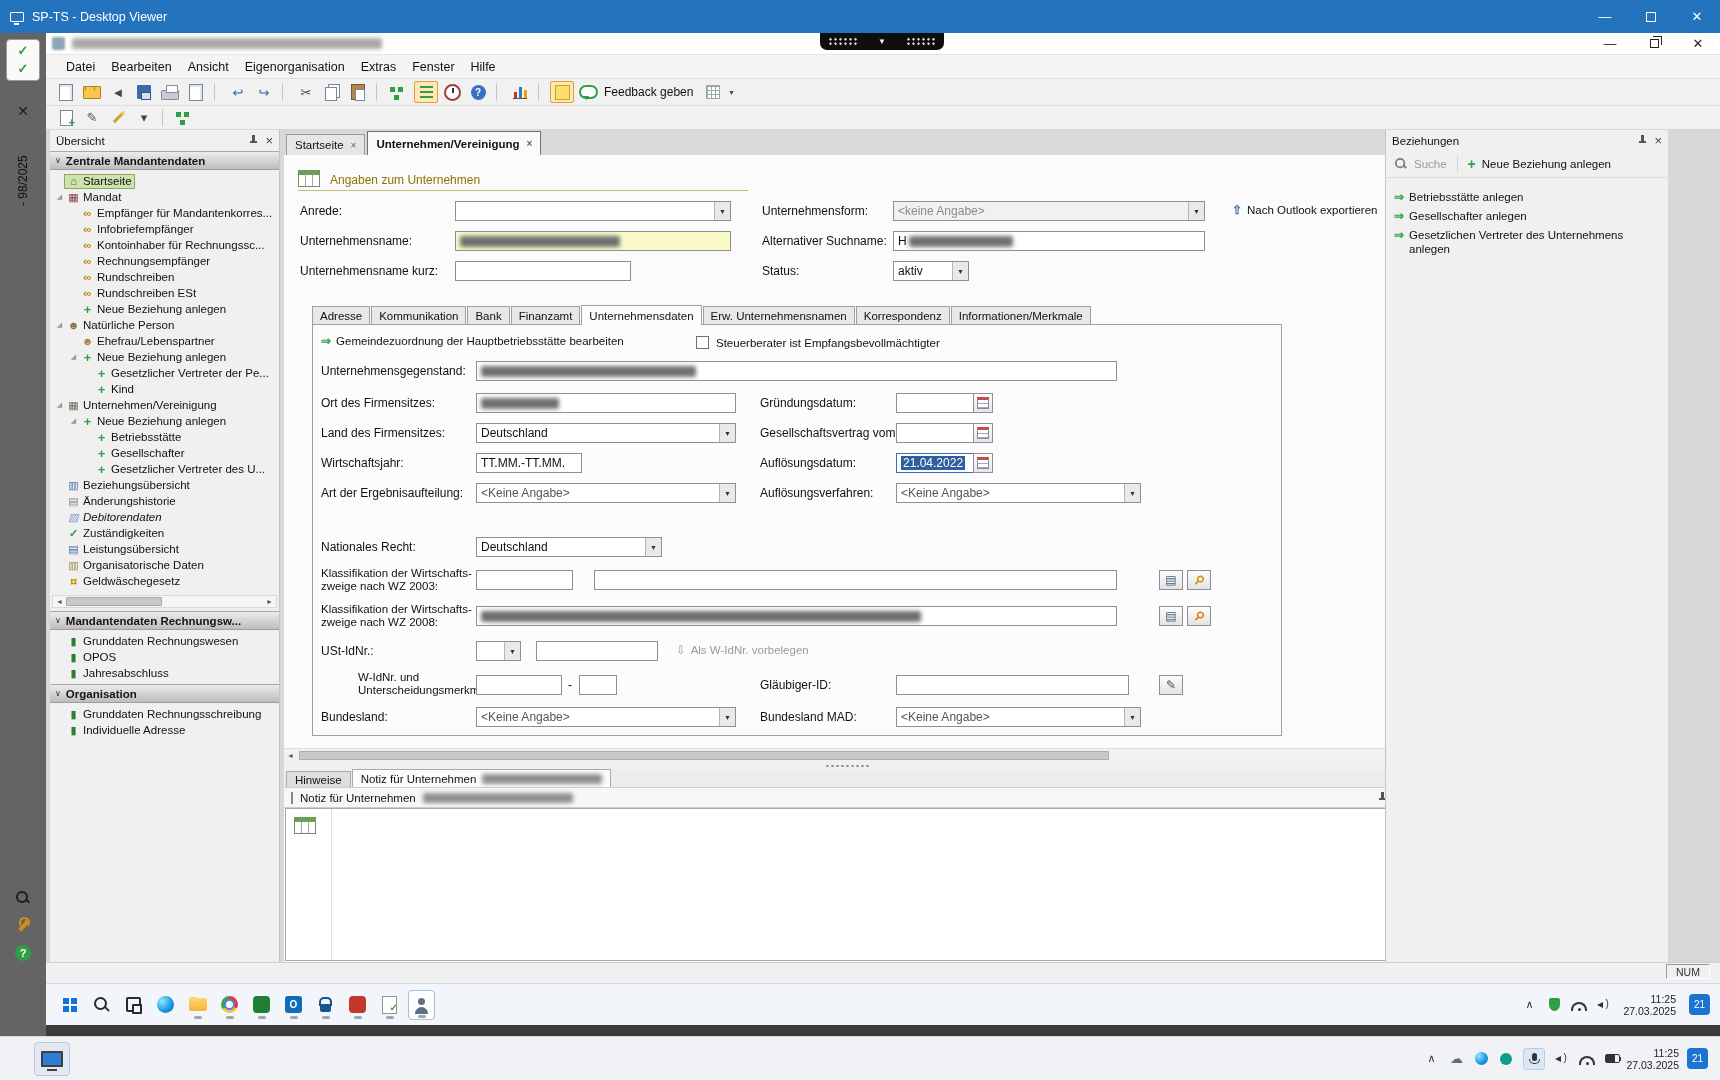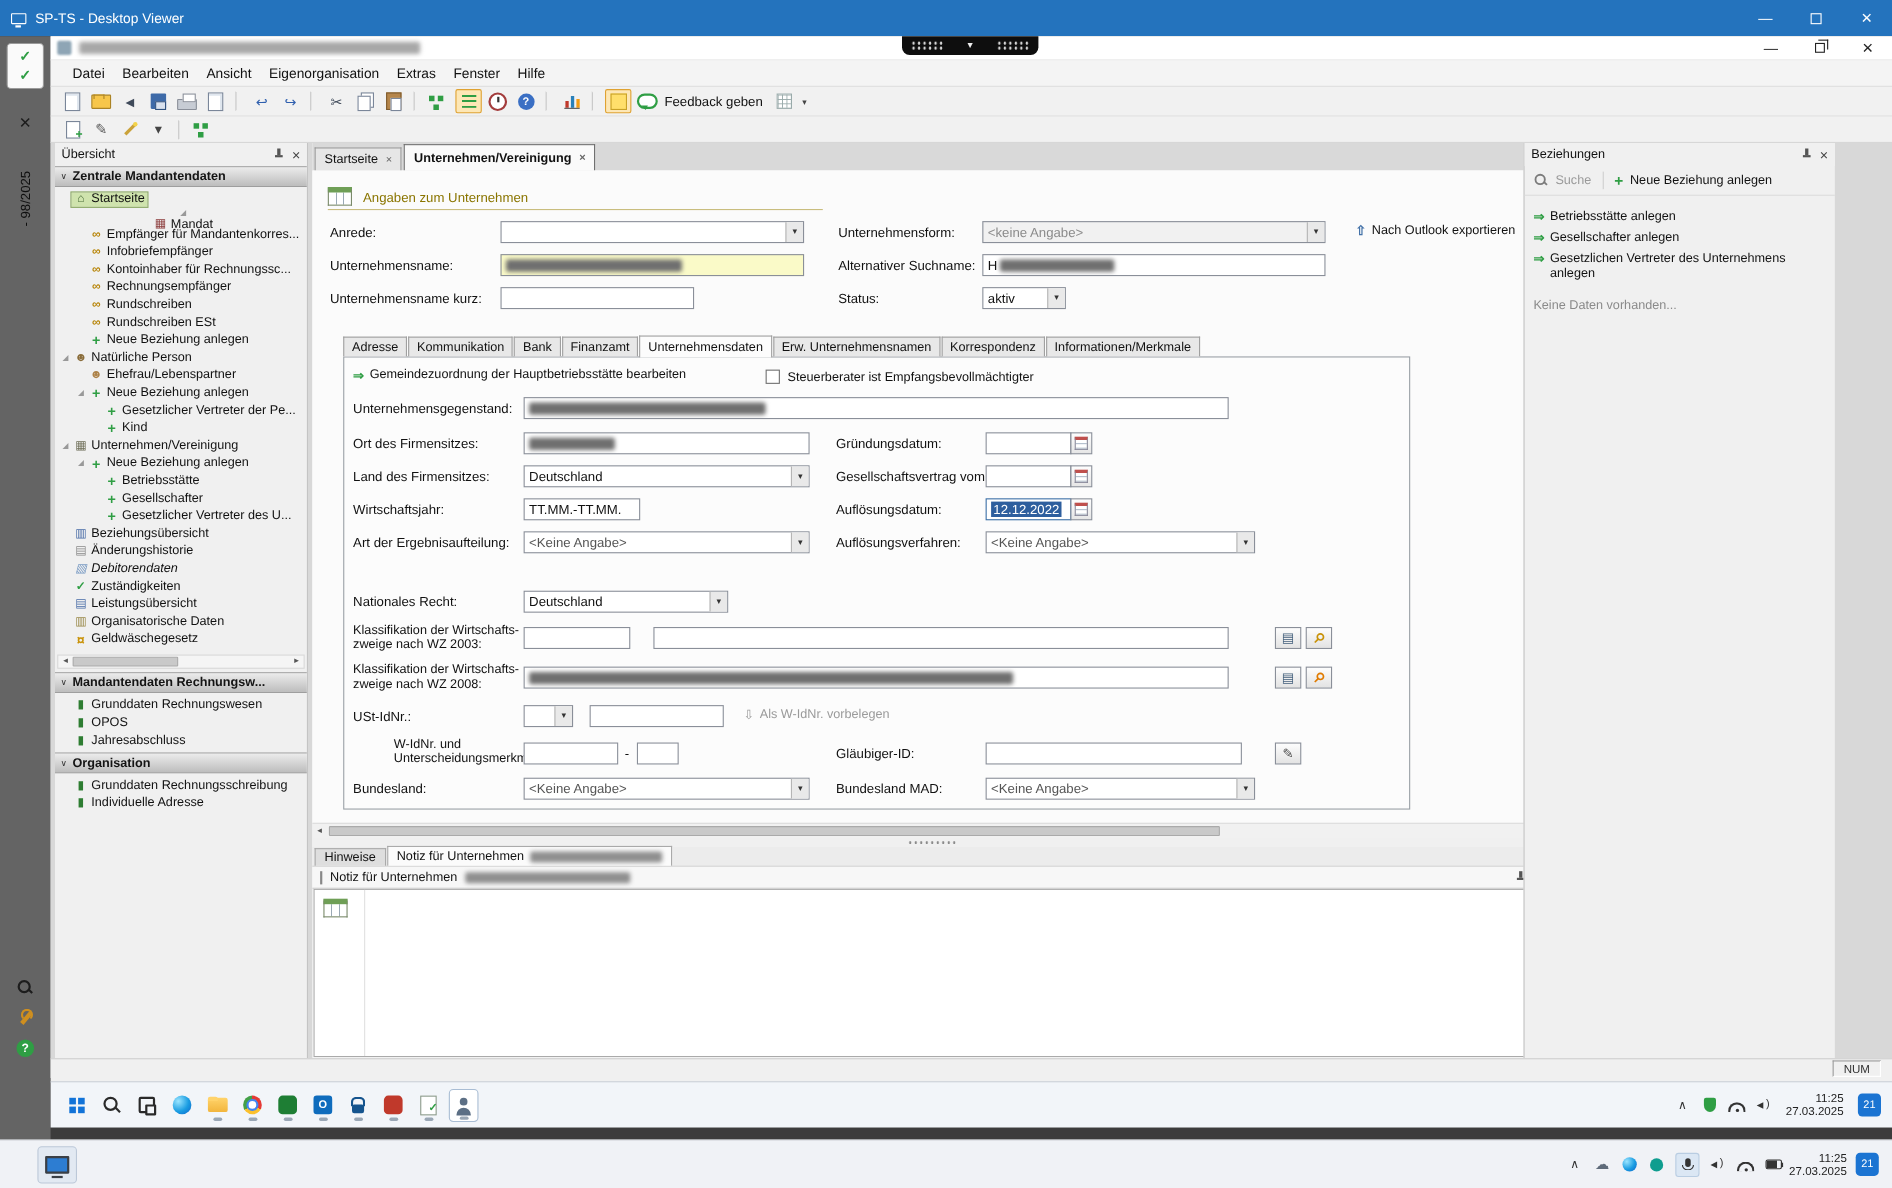--- a/index.html
+++ b/index.html
@@ -417,21 +417,21 @@
           <div class="treebox">
 
               <div class="trow" style="padding-left: 2px;">
                 <span class="texp" style="visibility: hidden;">◢</span>
                 <span class="hlw sel">
                   <span class="tico tr-home"></span>
                   <span>Startseite</span>
                 </span>
               </div>
 
-              <div class="trow" style="padding-left: 2px; flex-direction: column;">
+              <div class="trow" style="padding-left: 2px;">
                 <span class="texp">◢</span>
                 <span class="hlw">
                   <span class="tico tr-mandat"></span>
                   <span>Mandat</span>
                 </span>
               </div>
 
               <div class="trow" style="padding-left: 16px;">
                 <span class="texp" style="visibility: hidden;">◢</span>
                 <span class="hlw">
@@ -802,21 +802,21 @@
                 <span class="cal" style="left:660px;top:98px;">
                     <i class="calico"></i>
                   </span>
 
                 <span class="lab" style="left:8px;top:128px;">Wirtschaftsjahr:</span>
                 <span class="inp" style="left:163px;top:128px;width:106px;">
                     <span>TT.MM.-TT.MM.</span>
                   </span>
                 <span class="lab" style="left:447px;top:128px;">Auflösungsdatum:</span>
                 <span class="inp" style="left:583px;top:128px;width:78px;border-color:#3a6ea5;">
-                    <span class="seltxt">12.12.2022</span>
+                    <span class="seltxt">21.04.2022</span>
                   </span>
                 <span class="cal" style="left:660px;top:128px;">
                     <i class="calico"></i>
                   </span>
 
                 <span class="lab" style="left:8px;top:158px;">Art der Ergebnisaufteilung:</span>
                 <span class="dd ph" style="left:163px;top:158px;width:260px;">
                     <i class="ddv">&lt;Keine Angabe&gt;</i>
                     <b class="ddb">▼</b>
                   </span>
@@ -959,21 +959,20 @@
                 <span class="garr">⇒</span>
                 <span>Gesellschafter anlegen</span>
               </span>
 
               <span class="rlink">
                 <span class="garr">⇒</span>
                 <span>Gesetzlichen Vertreter des Unternehmens anlegen</span>
               </span>
 
           </div>
-          <div class="rempty">Keine Daten vorhanden...</div>
         </div>
       </div>
 
       <div class="istatus">
         <span class="numcell">NUM</span>
       </div>
     </div>
 
     <div class="pill">
       <span class="pdots"></span>

